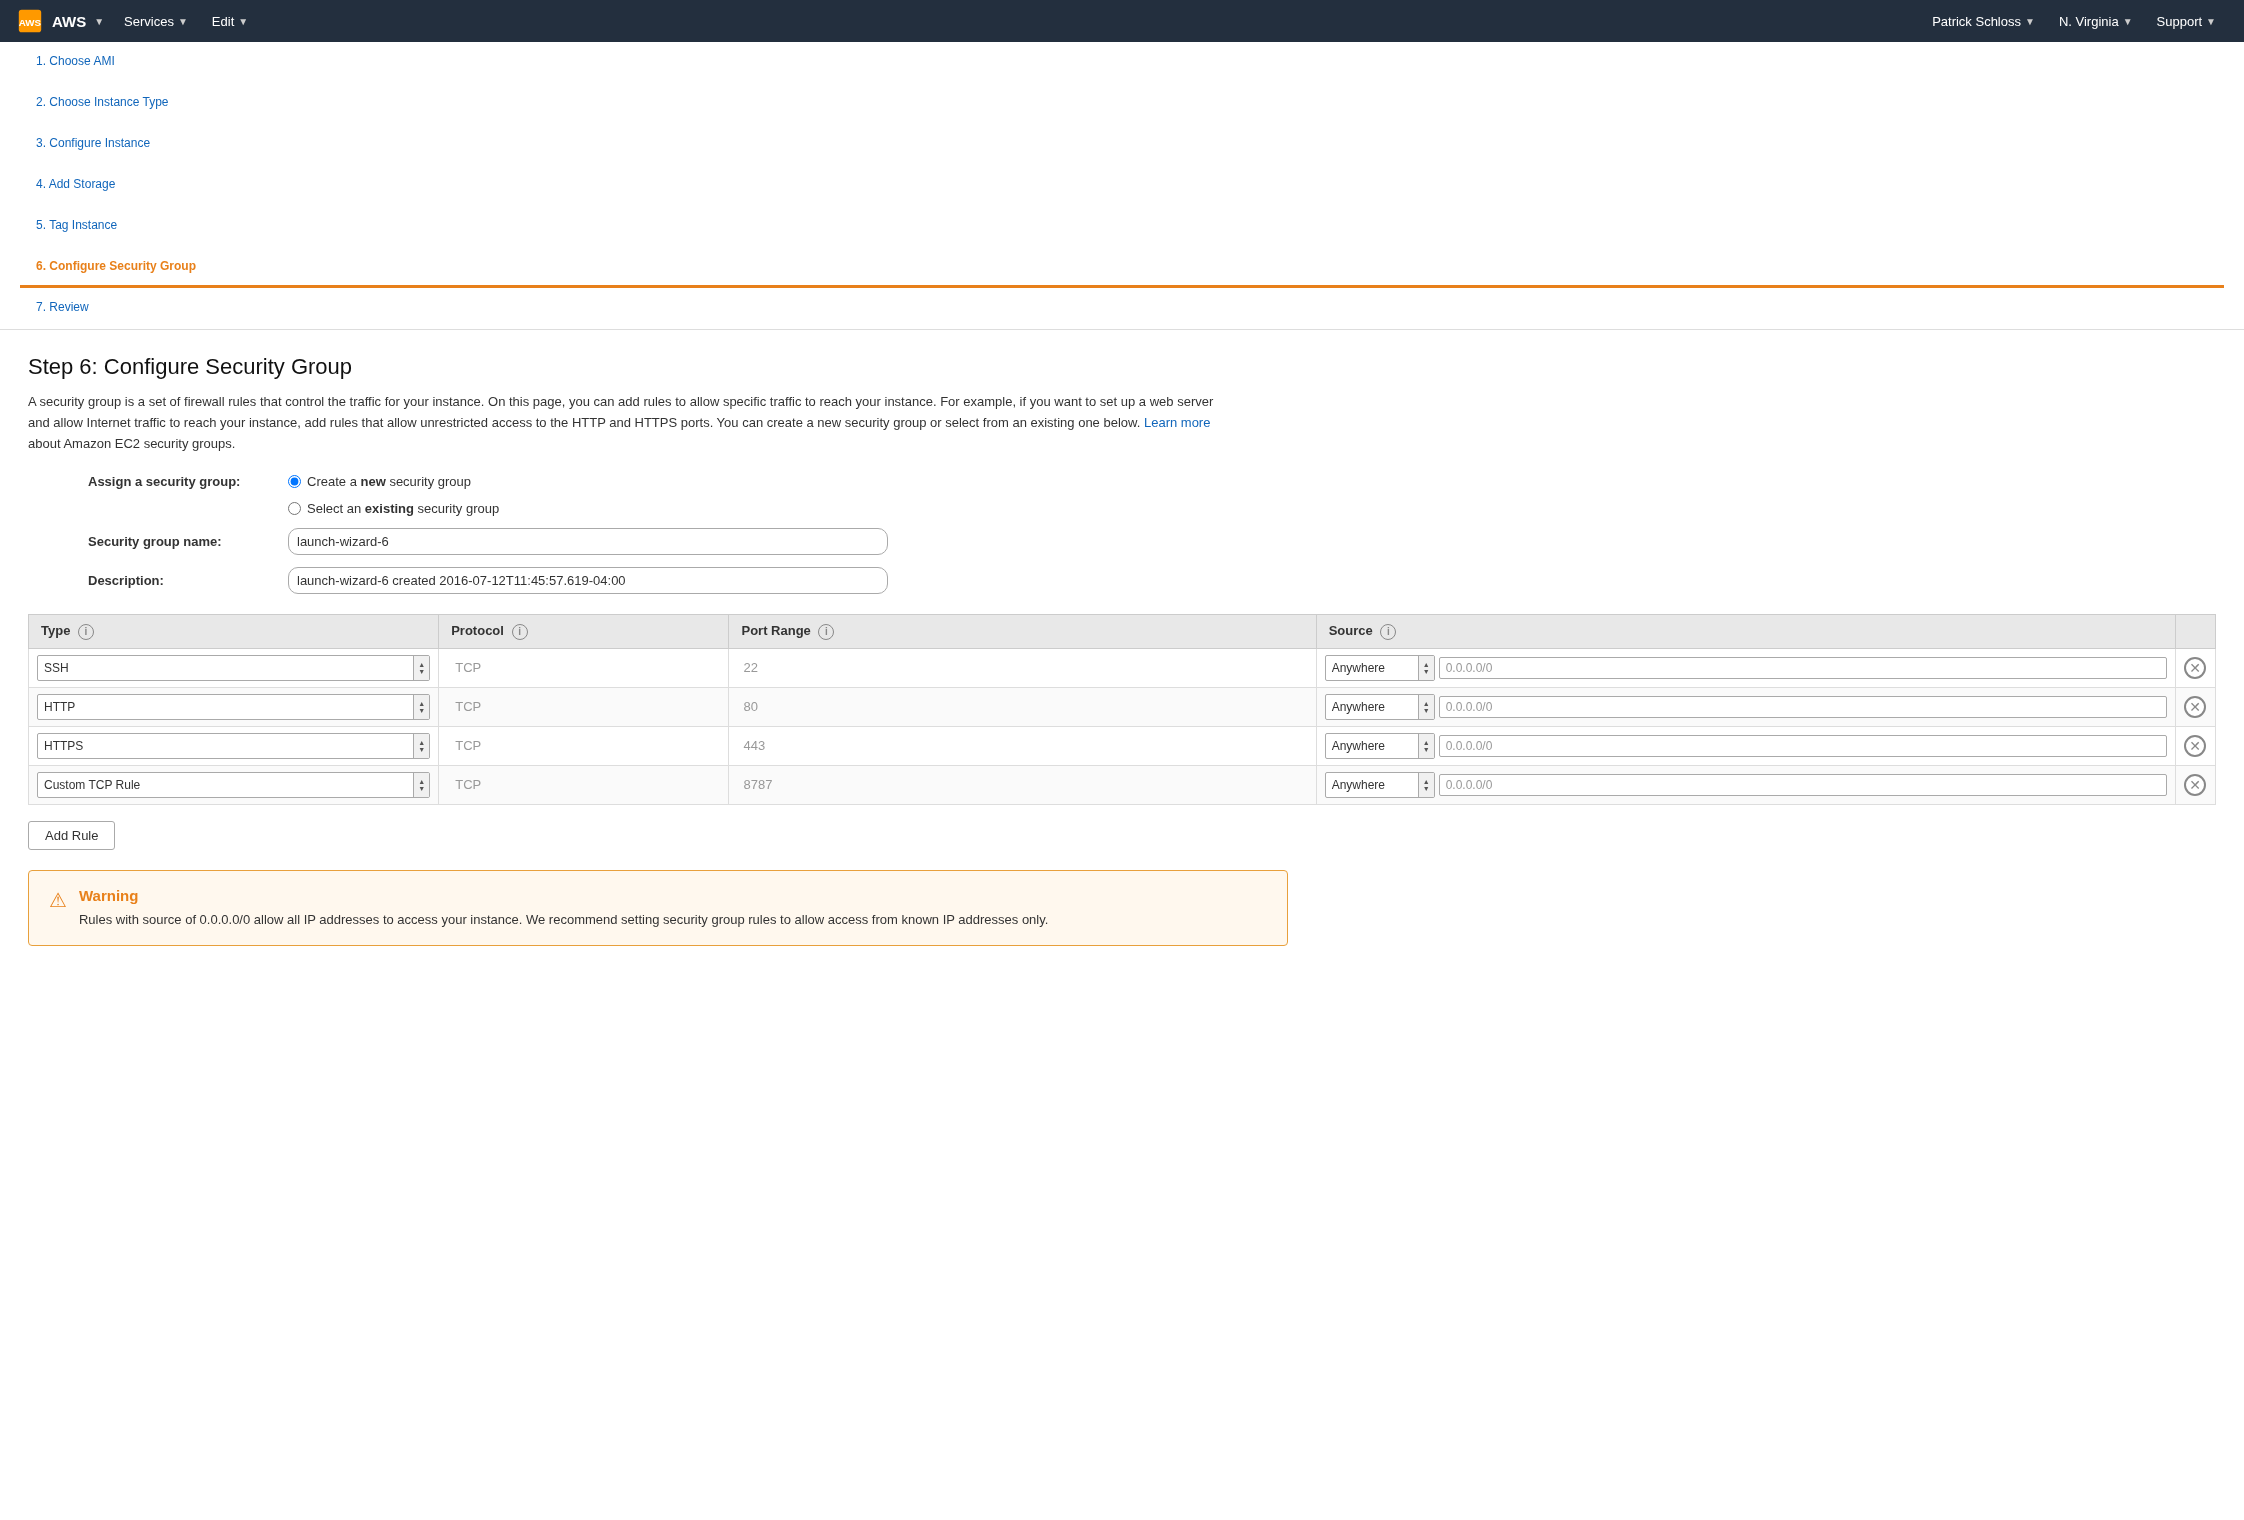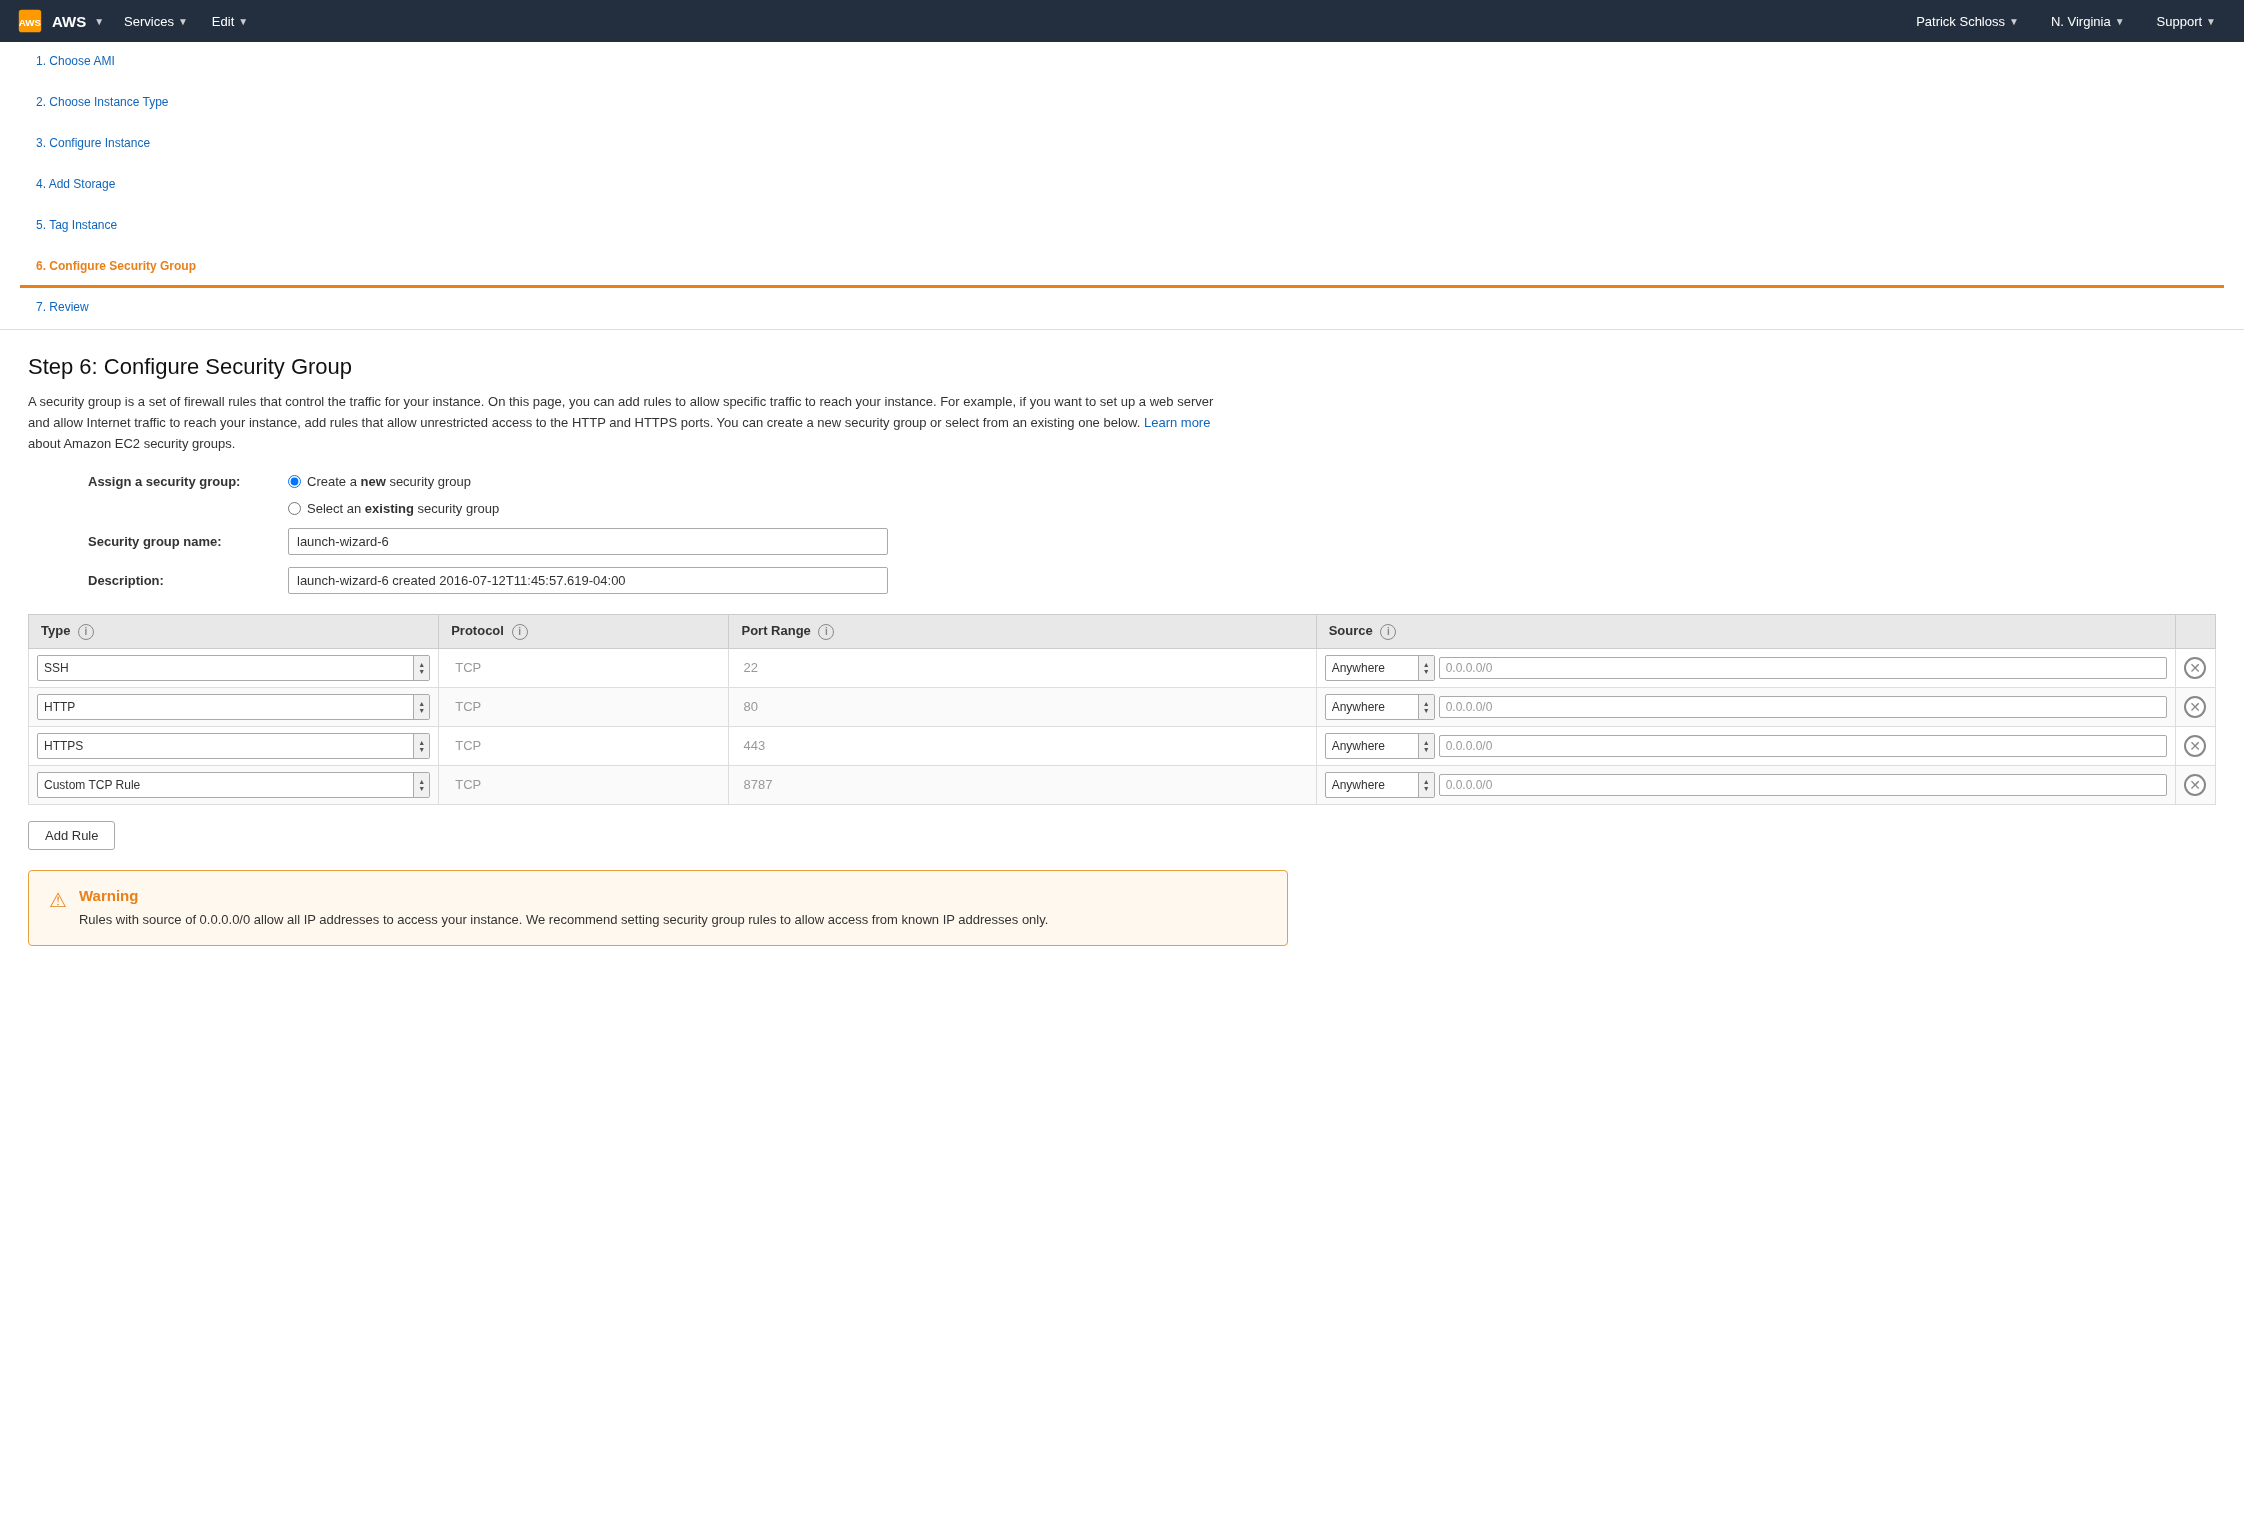--- a/index.html
+++ b/index.html
@@ -34,21 +34,21 @@
       height: 42px;
       display: flex;
       align-items: center;
       gap: 4px;
       cursor: pointer;
     }
     .nav-spacer { flex: 1; }
     .nav-right {
       display: flex;
       align-items: center;
-      gap: 8px;
+      gap: 0;
     }
 
     
     .step-tabs {
       background: #fff;
       border-bottom: 1px solid #ddd;
       display: flex;
       padding: 0 20px;
       gap: 0;
       flex-direction: column;
@@ -122,21 +122,21 @@
       gap: 6px;
       font-size: 13px;
       cursor: pointer;
     }
     .radio-option input[type="radio"] { cursor: pointer; }
 
     .text-input {
       width: 600px;
       padding: 5px 8px;
       border: 1px solid #aaa;
-      border-radius: 2px;
+      border-radius: 10px;
       font-size: 13px;
       color: #333;
     }
 
     
     .rules-table {
       width: 100%;
       border-collapse: collapse;
       margin-bottom: 16px;
       border: 1px solid #ccc;

